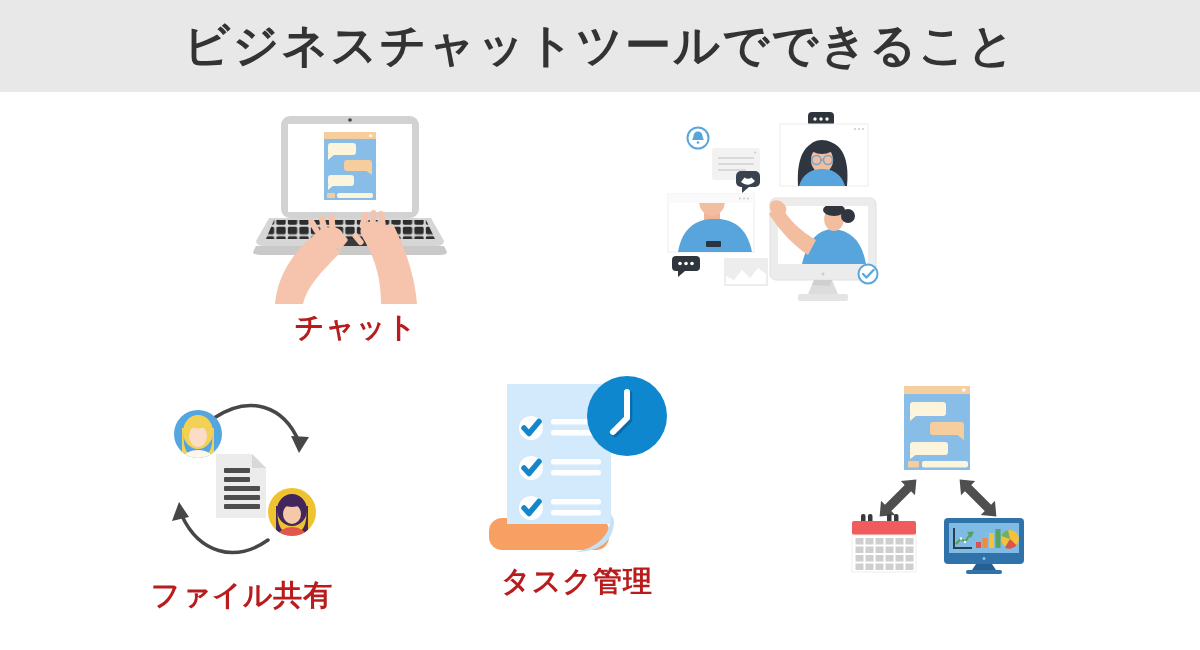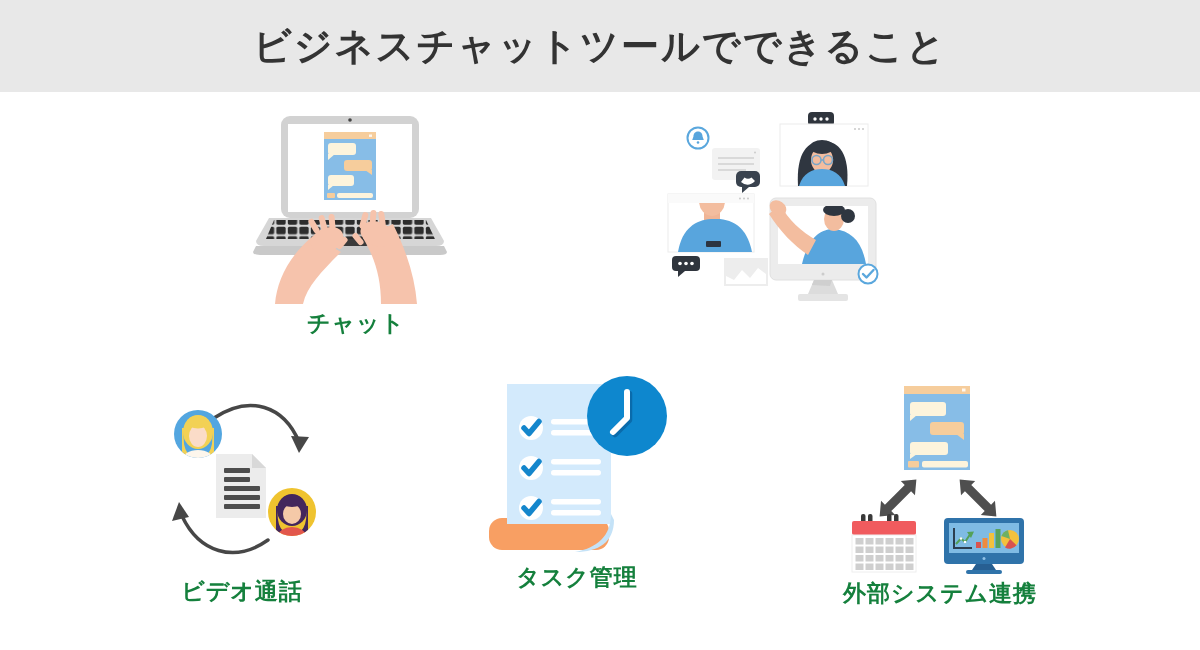--- a/index.html
+++ b/index.html
@@ -6,28 +6,28 @@
   body {
     width:1200px; height:650px; position:relative; overflow:hidden;
     background:#ffffff;
     font-family:"Liberation Sans","DejaVu Sans",sans-serif;
   }
   .header-band {
     position:absolute; left:0; top:0; width:1200px; height:92px;
     background:#e8e8e8; display:flex; align-items:center; justify-content:center;
   }
   .page-title {
-    font-size:38px; font-weight:700; color:#333333; letter-spacing:2px; white-space:nowrap;
+    font-size:46px; font-weight:700; color:#333333; letter-spacing:2px; white-space:nowrap;
   }
   .feature {
     position:absolute; transform:translateX(-50%);
     display:flex; flex-direction:column; align-items:center;
   }
   .feature .label {
-    font-size:23px; font-weight:700; color:#15803d; letter-spacing:1px;
+    font-size:29px; font-weight:700; color:#b91c1c; letter-spacing:1px;
     margin-top:4px; white-space:nowrap; text-align:center;
   }
   .f-chat      { left:356px; top:112px; }
   .f-call      { left:782px; top:108px; }
   .f-file      { left:242px; top:384px; }
   .f-task      { left:577px; top:366px; }
   .f-ext       { left:940px; top:382px; }
   svg { display:block; }
 </style>
 </head>
@@ -228,21 +228,21 @@
       <g clip-path="url(#av2)">
         <ellipse cx="150" cy="126" rx="15" ry="16" fill="#43265c"></ellipse>
         <ellipse cx="150" cy="130" rx="9" ry="10" fill="#f5c9a8"></ellipse>
         <ellipse cx="150" cy="117" rx="11" ry="6" fill="#43265c"></ellipse>
         <path d="M136,122 Q134,140 141,147 L134,150 L134,122 Z" fill="#43265c"></path>
         <path d="M164,122 Q166,140 159,147 L166,150 L166,122 Z" fill="#43265c"></path>
         <ellipse cx="150" cy="152" rx="14" ry="9" fill="#e2574c"></ellipse>
       </g>
     </g>
   </svg>
-  <div class="label">ビデオ通話</div>
+  <div class="label">ファイル共有</div>
 </div>
 
 <div class="feature f-task">
   <svg width="200" height="192" viewBox="0 0 200 192">
     <g>
       <rect x="12" y="152" width="120" height="32" rx="13" fill="#f89f63"></rect>
       <rect x="30" y="18" width="104" height="140" fill="#d3eafc"></rect>
       <path d="M134,148 C134,170 120,182 98,186 C122,186 137,176 137,154 Z" fill="#c4e2f7"></path>
       <g>
         <circle cx="54" cy="62" r="12" fill="#ffffff"></circle>
@@ -340,14 +340,13 @@
       <rect x="149" y="151" width="5" height="15" fill="#f3c13c"></rect>
       <rect x="155.5" y="147" width="5" height="19" fill="#58a25c"></rect>
       <circle cx="170" cy="157" r="9" fill="#f3c13c"></circle>
       <path d="M170,157 L161.5,154 A9,9 0 0 1 168,148.2 Z" fill="#6fb062"></path>
       <path d="M170,157 L176.5,163.3 A9,9 0 0 1 165,165.5 Z" fill="#d9534f"></path>
       <circle cx="144" cy="176.5" r="1.5" fill="#8fc1e6"></circle>
       <polygon points="136,182 152,182 156,188 132,188" fill="#275f92"></polygon>
       <rect x="126" y="188" width="36" height="4" rx="2" fill="#2f73aa"></rect>
     </g>
   </svg>
-  <div class="label">外部システム連携</div>
 </div>
 
 </body></html>

